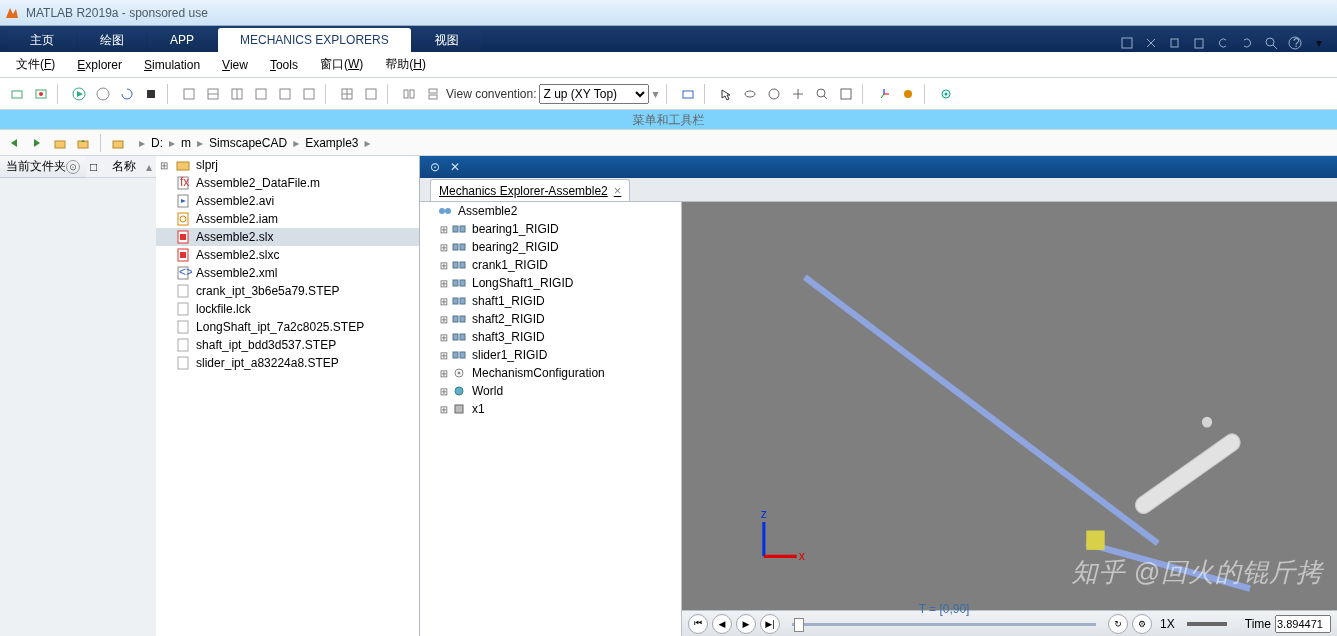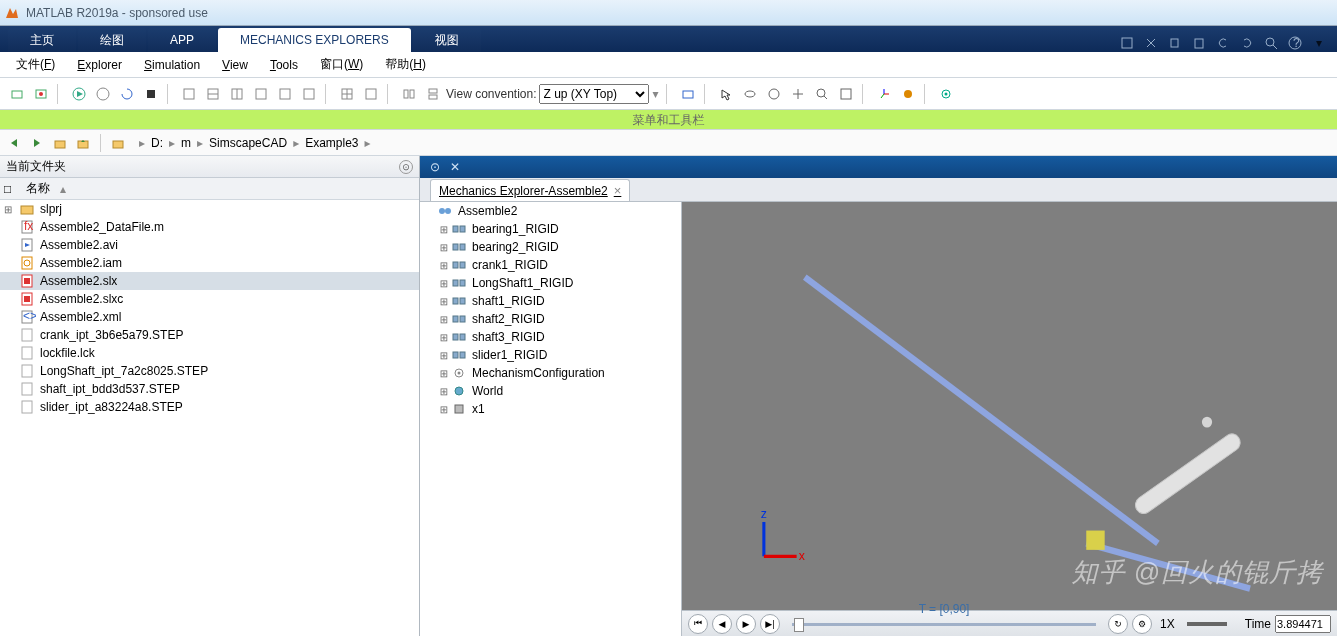--- a/index.html
+++ b/index.html
@@ -13,28 +13,28 @@
 .tabstrip .right { margin-left: auto; display: flex; align-items: center; padding-right: 8px; gap: 4px; }
 .tabstrip .right .ibtn { width: 20px; height: 18px; display: flex; align-items: center; justify-content: center; opacity: .7; }
 .menubar { height: 26px; background: #fff; border-bottom: 1px solid #d0d7de; display: flex; align-items: center; padding: 0 6px; gap: 2px; }
 .menubar .menuitem { padding: 14px 10px; cursor: pointer; }
 .menubar .menuitem u { text-decoration: underline; }
 .toolbar { height: 32px; background: #fff; border-bottom: 1px solid #d0d7de; display: flex; align-items: center; padding: 0 6px; gap: 2px; }
 .tbtn { width: 22px; height: 22px; display: flex; align-items: center; justify-content: center; border: 1px solid transparent; border-radius: 2px; cursor: pointer; }
 .tsep { width: 6px; height: 20px; border-left: 1px solid #ccc; margin: 0 3px; }
 .toolbar label { color: #333; }
 .toolbar select { height: 20px; font-size: 12px; width: 110px; }
-.hintbar { height: 20px; background: #bef264; border-bottom: 1px solid #d0d7de; text-align: center; color: #666; line-height: 20px; }
+.hintbar { height: 20px; background: #7dd3fc; border-bottom: 1px solid #d0d7de; text-align: center; color: #666; line-height: 20px; }
 .pathbar { height: 26px; background: #fafafa; border-bottom: 1px solid #d0d7de; display: flex; align-items: center; padding: 0 4px; gap: 3px; }
 .pathbar .pbtn { width: 20px; height: 20px; display: flex; align-items: center; justify-content: center; cursor: pointer; }
 .pathbar .crumbs { display: flex; align-items: center; gap: 0; margin-left: 6px; }
 .pathbar .crumb { padding: 2px 4px; cursor: pointer; }
 .pathbar .crsep { color: #888; padding: 0 2px; }
 .work { flex: 1; display: flex; min-height: 0; }
-.leftpane { width: 420px; display: flex; flex-direction: column; border-right: 1px solid #b0b8c0; min-height: 0; }
+.leftpane { width: 420px; display: flex; flex-direction: row; border-right: 1px solid #b0b8c0; min-height: 0; }
 .panehdr { height: 22px; background: linear-gradient(#f6f7f8,#e7eaef); border-bottom: 1px solid #c5ccd4; display: flex; align-items: center; padding: 0 6px; justify-content: space-between; }
 .panehdr .ctrls { display: flex; gap: 4px; }
 .panehdr .ctrlbtn { width: 14px; height: 14px; border: 1px solid #999; border-radius: 7px; cursor: pointer; font-size: 9px; line-height: 12px; text-align: center; color: #555; }
 .colhdr { height: 22px; background: #f0f2f5; border-bottom: 1px solid #d0d7de; display: flex; align-items: center; padding: 0 4px; gap: 6px; }
 .filelist { flex: 1; overflow-y: auto; background: #fff; }
 .filerow { height: 18px; display: flex; align-items: center; padding: 0 4px 0 20px; gap: 4px; cursor: pointer; }
 .filerow.sel { background: #d6dee6; }
 .filerow .ficon { width: 16px; height: 14px; flex-shrink: 0; }
 .rightpane { flex: 1; display: flex; flex-direction: column; min-height: 0; }
 .mex-title { height: 22px; background: linear-gradient(#155a9f,#0f4580); color: #fff; display: flex; align-items: center; padding: 0 8px; justify-content: space-between; }

